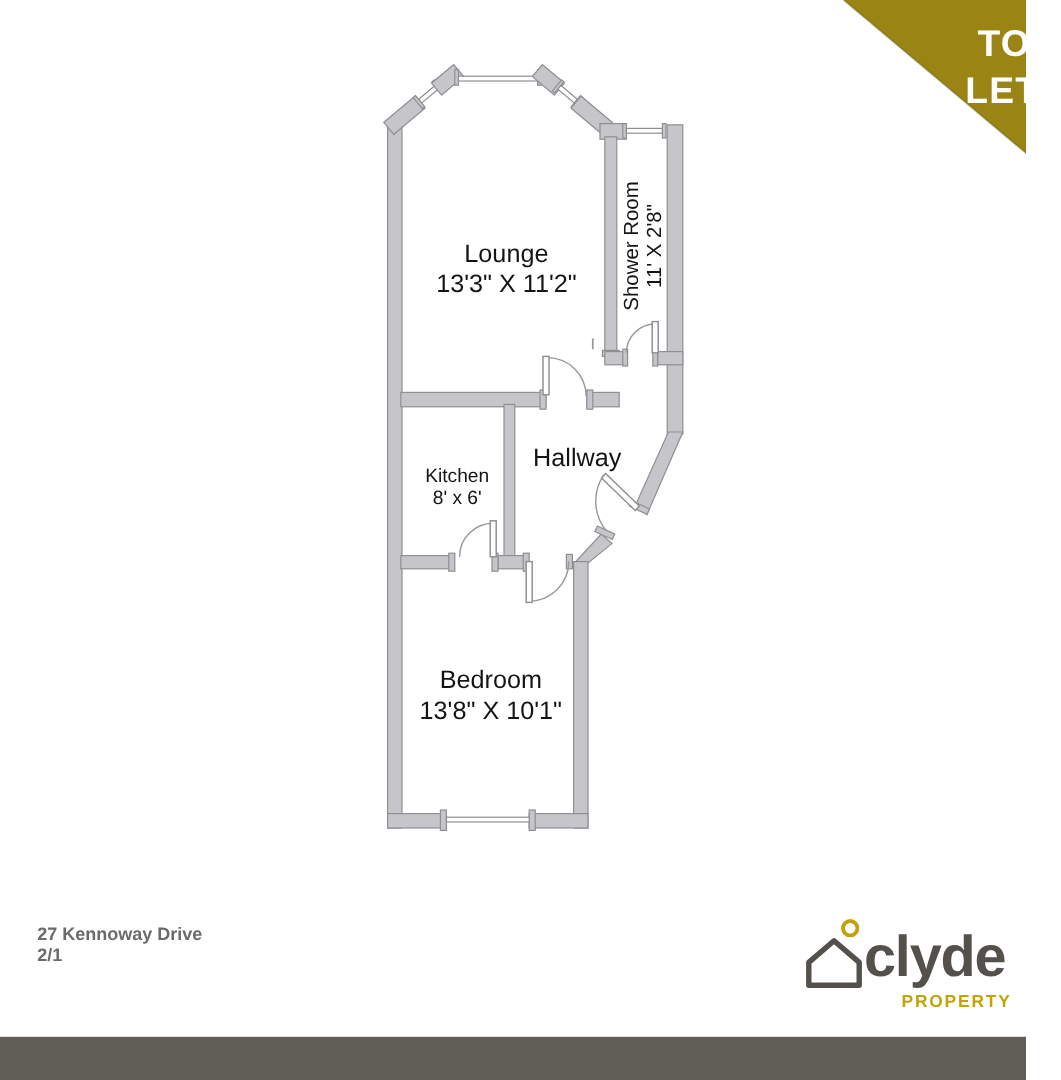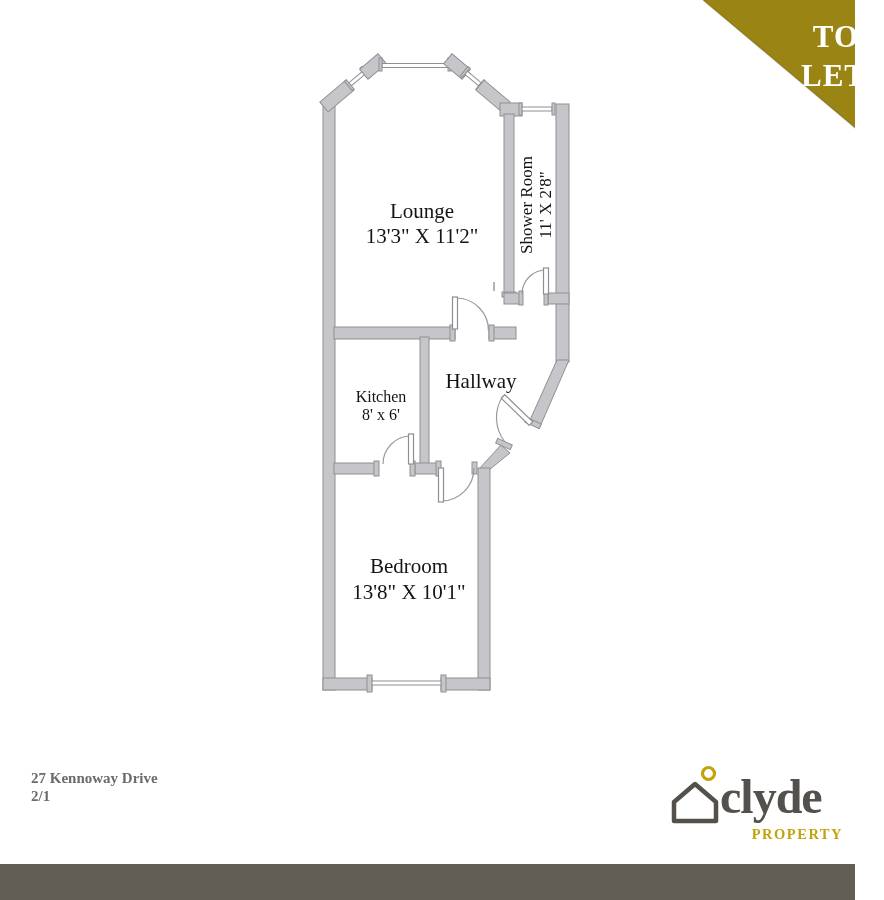--- a/index.html
+++ b/index.html
@@ -1,17 +1,17 @@
 <!DOCTYPE html>
 <html><head>
 <meta charset="utf-8">
 <style>
   html,body{margin:0;padding:0;background:#fff;}
   #stage{position:relative;width:855px;height:900px;background:#ffffff;overflow:hidden;
-         font-family:Liberation Serif, serif;}
+         font-family:Liberation Sans, sans-serif;}
   svg{position:absolute;left:0;top:0;}
   .wall{fill:#c6c6ca;stroke:#8f8f93;stroke-width:1;}
   .cap{fill:#c6c6ca;stroke:#8f8f93;stroke-width:1;}
   .win{fill:#ffffff;stroke:#8f8f93;stroke-width:1;}
   .leaf{fill:#ffffff;stroke:#8f8f93;stroke-width:1.2;}
   .arc{fill:none;stroke:#9a9a9e;stroke-width:1.2;}
   .room-name,.room-dims{fill:#141414;}
   .banner-text{fill:#ffffff;font-weight:bold;letter-spacing:1px;}
   .addr{fill:#6b6b6b;font-weight:bold;}
 </style>

